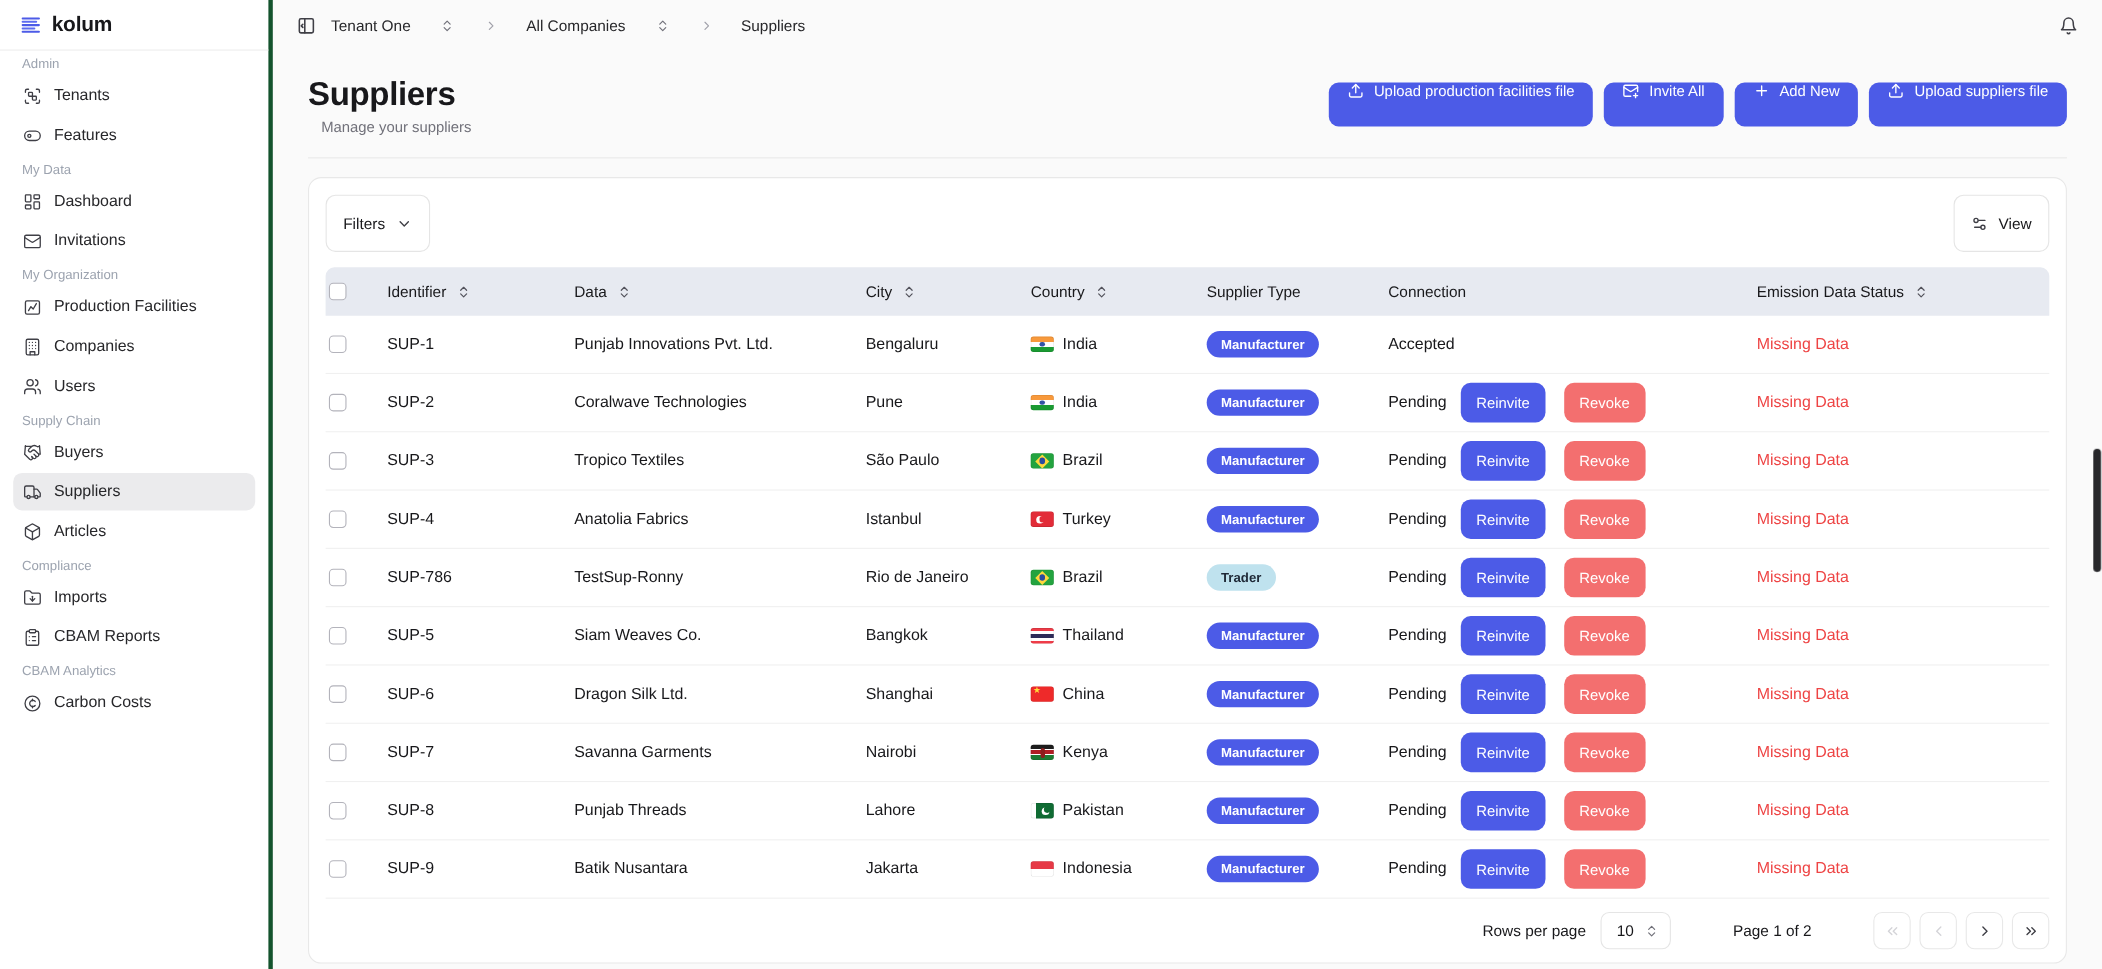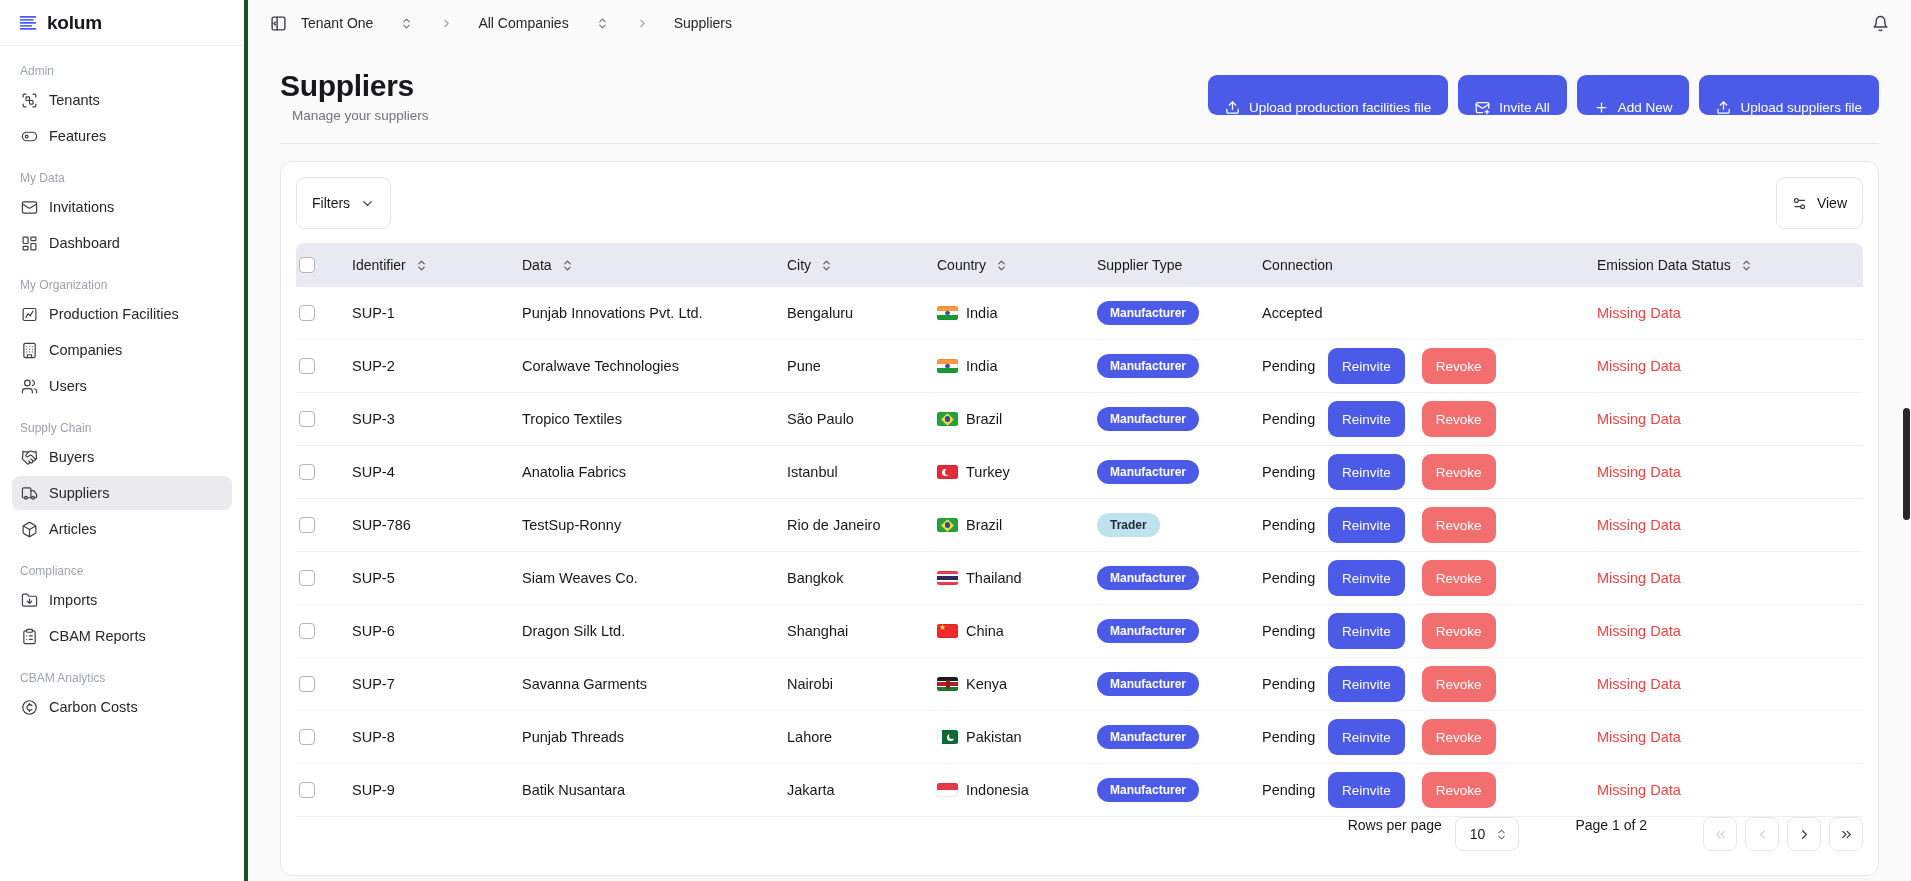--- a/index.html
+++ b/index.html
@@ -9,21 +9,21 @@
   *{box-sizing:border-box}
   html,body{margin:0;padding:0}
   body{width:1911px;height:881px;overflow:hidden;font-family:"Liberation Sans",sans-serif;background:#fafafa;color:#18181b}
   .app{display:flex;height:100%}
 
   
   .sidebar{width:248px;background:#fff;border-right:4px solid #14532d;flex:none}
   .logo-row{display:flex;align-items:center;gap:9px;height:46px;padding:0 18px;border-bottom:1px solid #ededed}
   .logo-icon{display:flex;width:20px;height:20px}
   .logo-text{font-weight:700;font-size:19px;letter-spacing:-.2px;color:#18181b}
-  .side-section{padding:0 12px;margin-top:13px}
+  .side-section{padding:0 12px;}
   .side-heading{color:#9ca3af;font-size:12px;padding:5px 8px}
   .side-item{display:flex;align-items:center;gap:11px;height:34px;padding:0 9px;border-radius:8px;font-size:14.5px;color:#27272a;cursor:pointer;margin-bottom:2px}
   .side-item.active{background:#ebebed}
   .side-icon{display:flex;flex:none;width:17px;height:17px;color:#3f3f46}
   .side-icon svg{width:17px;height:17px;stroke-width:1.7}
 
   
   .main{flex:1;display:flex;flex-direction:column;min-width:0}
   .topbar{height:46px;display:flex;align-items:center;gap:11px;padding:0 19px}
   .icon-btn{background:none;border:none;padding:3px;color:#3f3f46;display:flex;cursor:pointer}
@@ -34,21 +34,21 @@
   .crumb-sel svg{width:13px;height:13px}
   .crumb-sep{display:flex;color:#a1a1aa}
   .crumb-sep svg{width:13px;height:13px}
   .spacer{flex:1}
 
   .page{padding:10px 32px 0;flex:1}
   .page-head{display:flex;align-items:flex-start;justify-content:space-between;margin-top:13px}
   h1{margin:0;font-size:30px;font-weight:700;letter-spacing:-.3px}
   .subtitle{margin:5px 12px 0;color:#71717a;font-size:13.5px}
   .actions{display:flex;gap:10px;margin-top:6px}
-  .btn-primary{display:flex;align-items:flex-end;gap:9px;background:var(--primary);color:#fff;border:none;border-radius:9px;height:40px;padding:0 17px;font-size:13.5px;font-weight:500;font-family:inherit;cursor:pointer;white-space:nowrap}
+  .btn-primary{display:flex;align-items:flex-start;gap:9px;background:var(--primary);color:#fff;border:none;border-radius:9px;height:40px;padding:0 17px;font-size:13.5px;font-weight:500;font-family:inherit;cursor:pointer;white-space:nowrap}
   .btn-primary svg{width:15px;height:15px}
   .head-divider{border:none;border-top:1px solid #e8e8e8;margin:20px 0 0}
 
   .card{margin-top:17px;background:#fff;border:1px solid #e8e8e8;border-radius:12px;padding:15px 15px 0}
   .card-toolbar{display:flex;justify-content:space-between;margin-bottom:14px}
   .btn-outline{display:flex;align-items:center;gap:10px;background:#fff;border:1px solid #e5e5e5;border-radius:9px;height:52px;padding:0 15px;font-size:14px;color:#18181b;font-family:inherit;cursor:pointer}
   .btn-outline svg{width:15px;height:15px;color:#3f3f46}
 
   .trow{display:grid;grid-template-columns:46px 170px 265px 150px 160px 165px 335px 1fr;align-items:center}
   .thead{background:var(--thead-bg);height:44px;border-radius:8px 8px 0 0}
@@ -82,21 +82,21 @@
 
   .badge{font-size:12px;font-weight:700;padding:5px 13px;border-radius:999px;white-space:nowrap}
   .badge-primary{background:var(--primary);color:#fff}
   .badge-trader{background:var(--trader-bg);color:var(--trader-text)}
   .conn-status{width:58px;flex:none}
   .btn-sm{height:36px;border-radius:9px;padding:0 14px;font-size:13.5px;font-weight:500;color:#fff;border:none;font-family:inherit;cursor:pointer;margin-right:9px}
   .btn-reinvite{background:var(--primary)}
   .btn-revoke{background:var(--danger)}
   .missing{color:var(--missing)}
 
-  .card-footer{display:flex;align-items:flex-start;justify-content:flex-end;height:58px}
+  .card-footer{display:flex;align-items:center;justify-content:flex-end;height:58px}
   .rpp-label{font-size:14px}
   .select{display:flex;align-items:center;gap:10px;border:1px solid #e5e5e5;border-radius:8px;height:34px;padding:0 10px 0 14px;background:#fff;font-size:14px;margin-left:13px;font-family:inherit;cursor:pointer;color:#18181b}
   .select svg{width:13px;height:13px;color:#71717a}
   .page-info{font-size:14px;font-weight:500;margin-left:56px}
   .pager{display:flex;gap:8px;margin-left:56px}
   .pg{width:34px;height:34px;border:1px solid #e8e8e8;border-radius:8px;background:#fff;display:flex;align-items:center;justify-content:center;color:#3f3f46;cursor:pointer;padding:0}
   .pg.disabled{color:#d4d4d8;cursor:default}
   .pg svg{width:15px;height:15px}
 
   .scroll-thumb{position:fixed;right:1px;top:408px;width:7px;height:112px;background:#27272a;border-radius:4px;cursor:pointer}
@@ -142,36 +142,36 @@
               </svg>
             </span>
             <span class="side-label">Features</span>
           </div>
         </div>
         <div class="side-section">
           <div class="side-heading">My Data</div>
           <div class="side-item">
             <span class="side-icon">
               <svg viewBox="0 0 24 24" fill="none" stroke="currentColor" stroke-width="2" stroke-linecap="round" stroke-linejoin="round">
-                <rect x="2" y="4" width="20" height="16" rx="2"></rect>
-                <path d="m22 7-8.97 5.7a1.94 1.94 0 0 1-2.06 0L2 7"></path>
-              </svg>
-            </span>
-            <span class="side-label">Invitations</span>
-          </div>
-          <div class="side-item">
-            <span class="side-icon">
-              <svg viewBox="0 0 24 24" fill="none" stroke="currentColor" stroke-width="2" stroke-linecap="round" stroke-linejoin="round">
                 <rect x="3" y="3" width="7" height="9" rx="1"></rect>
                 <rect x="14" y="3" width="7" height="5" rx="1"></rect>
                 <rect x="14" y="12" width="7" height="9" rx="1"></rect>
                 <rect x="3" y="16" width="7" height="5" rx="1"></rect>
               </svg>
             </span>
             <span class="side-label">Dashboard</span>
+          </div>
+          <div class="side-item">
+            <span class="side-icon">
+              <svg viewBox="0 0 24 24" fill="none" stroke="currentColor" stroke-width="2" stroke-linecap="round" stroke-linejoin="round">
+                <rect x="2" y="4" width="20" height="16" rx="2"></rect>
+                <path d="m22 7-8.97 5.7a1.94 1.94 0 0 1-2.06 0L2 7"></path>
+              </svg>
+            </span>
+            <span class="side-label">Invitations</span>
           </div>
         </div>
         <div class="side-section">
           <div class="side-heading">My Organization</div>
           <div class="side-item">
             <span class="side-icon">
               <svg viewBox="0 0 24 24" fill="none" stroke="currentColor" stroke-width="2" stroke-linecap="round" stroke-linejoin="round">
                 <rect x="3" y="3.5" width="18" height="17" rx="2"></rect>
                 <path d="M7 16l3-5 3 3 4-7"></path>
               </svg>

